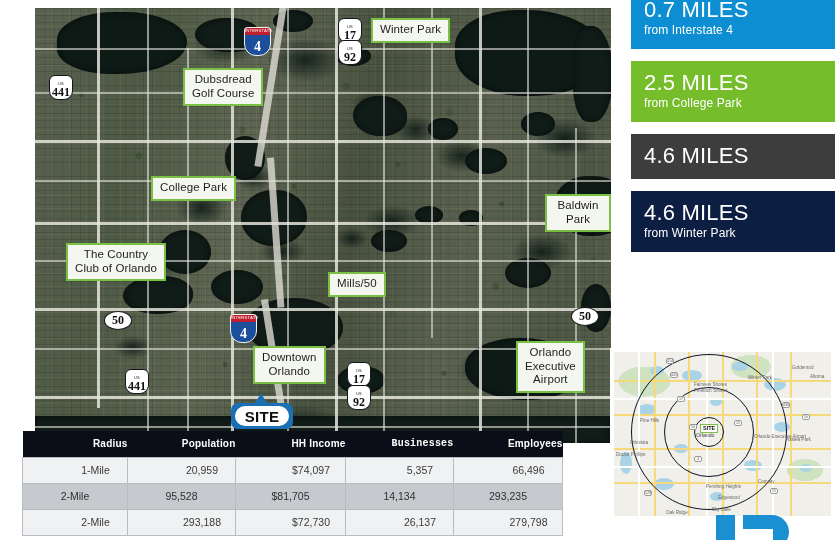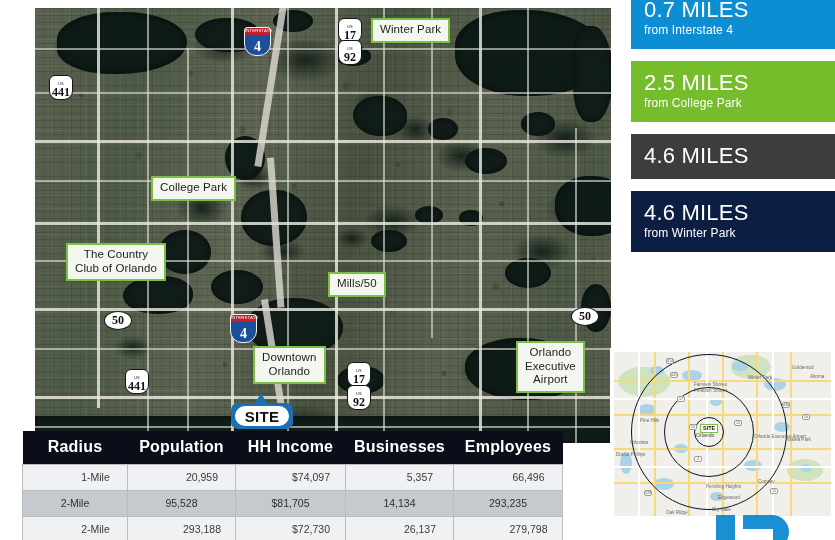--- a/index.html
+++ b/index.html
@@ -185,22 +185,22 @@
   .card:last-child { margin-bottom:0; }
   .card .big {
     font-size:22px; line-height:25px; font-weight:400; letter-spacing:.2px;
   }
   .card .sub { font-size:12px; line-height:15px; margin-top:1px; letter-spacing:.1px; }
 
   
   .tablewrap { position:absolute; left:22px; top:431px; width:540px; }
   table { border-collapse:collapse; width:540px; table-layout:fixed; }
   thead th {
-    background:#0b0e18; color:#ffffff; font-size:16px; font-weight:700;
-    padding:7px 0 8px; text-align:center; letter-spacing:.2px;
+    background:#0b0e18; color:#ffffff; font-size:10px; font-weight:700;
+    padding:7px 0 8px; text-align:right; letter-spacing:.2px;
   }
   tbody td {
     font-size:10.5px; color:#3a3a3a; text-align:center;
     padding:6px 0 7px; border:1px solid #b9bcc0;
   }
   tbody tr.alt td { background:#c6c9cd; color:#2f2f2f; }
   tbody tr.norm td { background:#f0f1f2;padding-left:41px; }
 
   
   .inset {
@@ -312,24 +312,27 @@
         <div class="road h" style="left:0; top:340px; width:576px;"></div>
         <div class="road major h" style="left:0; top:388px; width:576px;"></div>
         <div class="road h" style="left:0; top:418px; width:576px;"></div>
 
         <div class="i4" style="left:246px; top:-10px; width:7px; height:170px; transform:rotate(9deg);"></div>
         <div class="i4" style="left:232px; top:150px; width:7px; height:150px; transform:rotate(-4deg);"></div>
         <div class="i4" style="left:226px; top:292px; width:7px; height:120px; transform:rotate(-9deg);"></div>
       </div>
     </div>
 
+    <div class="maplabel" style="left:148px; top:60px;">Dubsdread
+Golf Course</div>
     <div class="maplabel" style="left:336px; top:10px;">Winter Park</div>
     <div class="maplabel" style="left:116px; top:168px;">College Park</div>
     <div class="maplabel" style="left:31px; top:235px;">The Country
 Club of Orlando</div>
+    <div class="maplabel" style="left:510px; top:186px;">Baldwin Park</div>
     <div class="maplabel" style="left:293px; top:264px;">Mills/50</div>
     <div class="maplabel" style="left:481px; top:333px;">Orlando
 Executive
 Airport</div>
     <div class="maplabel" style="left:218px; top:338px;">Downtown
 Orlando</div>
 
     <div class="shield shield-us" style="left:14px; top:67px;">
       <div class="us-top">US</div>
       <div class="us-num">441</div>
@@ -402,21 +405,21 @@
     </div>
   </div>
 
   <div class="tablewrap">
     <table>
       <thead>
         <tr>
           <th style="width:105px;">Radius</th>
           <th style="width:108px;">Population</th>
           <th style="width:110px;">HH Income</th>
-          <th style="width:108px;">Businesses</th>
+          <th style="width:108px;font-family:Liberation Mono, monospace;">Businesses</th>
           <th style="width:109px;">Employees</th>
         </tr>
       </thead>
       <tbody>
         <tr class="norm">
           <td>1-Mile</td>
           <td>20,959</td>
           <td>$74,097</td>
           <td>5,357</td>
           <td>66,496</td>

